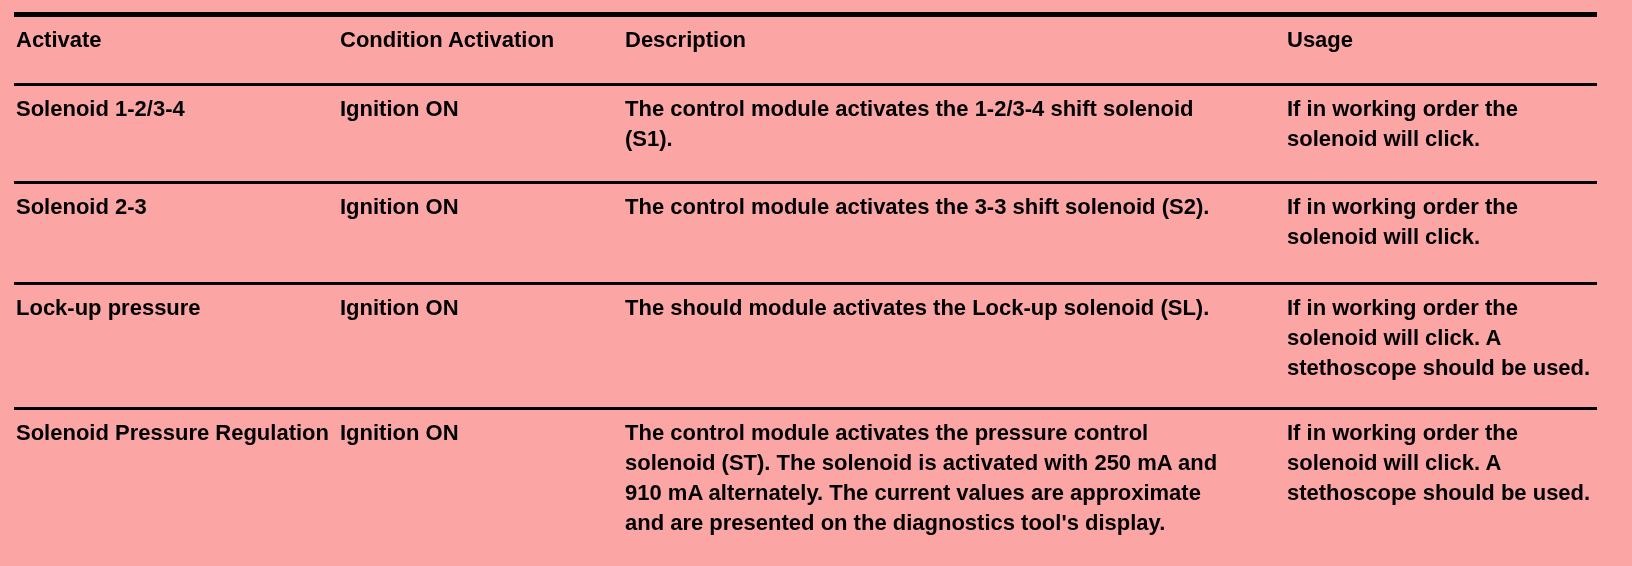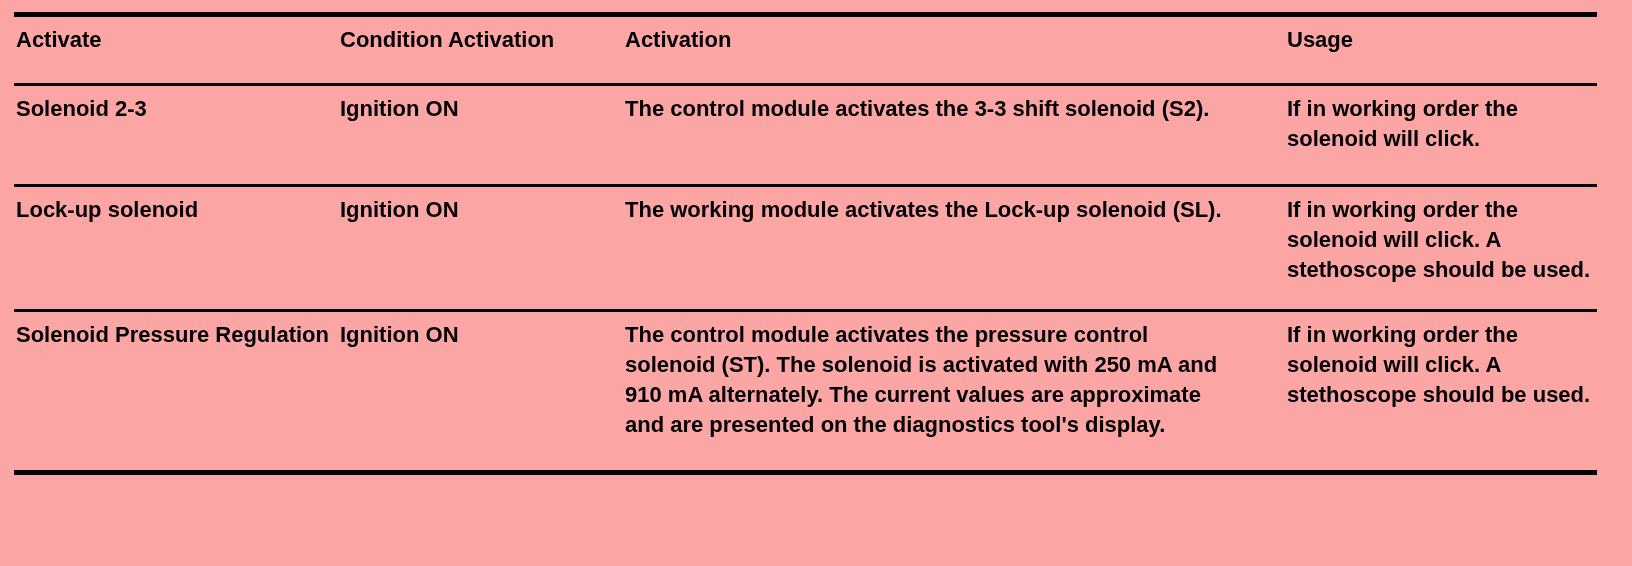--- a/index.html
+++ b/index.html
@@ -55,36 +55,44 @@
     <colgroup>
       <col class="c1">
         <col class="c2">
         <col class="c3">
         <col class="c4">
     </colgroup>
     <thead>
       <tr>
         <th class="bold">Activate</th>
         <th>Condition Activation</th>
-        <th class="bold">Activation</th>
+        <th class="bold">Description</th>
         <th>Usage</th>
       </tr>
     </thead>
     <tbody>
+      <tr class="r1">
+        <td>Solenoid 1-2/3-4</td>
+        <td>Ignition ON</td>
+        <td>The control module activates the 1-2/3-4 shift solenoid
+(S1).</td>
+        <td>If in working order the
+solenoid will click.</td>
+      </tr>
       <tr class="r2">
         <td>Solenoid 2-3</td>
         <td>Ignition ON</td>
         <td>The control module activates the 3-3 shift solenoid (S2).</td>
         <td>If in working order the
 solenoid will click.</td>
       </tr>
       <tr class="r3">
-        <td>Lock-up solenoid</td>
+        <td>Lock-up pressure</td>
         <td>Ignition ON</td>
-        <td>The working module activates the Lock-up solenoid (SL).</td>
+        <td>The should module activates the Lock-up solenoid (SL).</td>
         <td>If in working order the
 solenoid will click. A
 stethoscope should be used.</td>
       </tr>
       <tr class="r4">
         <td>Solenoid Pressure Regulation</td>
         <td>Ignition ON</td>
         <td>The control module activates the pressure control
 solenoid (ST). The solenoid is activated with 250 mA and
 910 mA alternately. The current values are approximate

